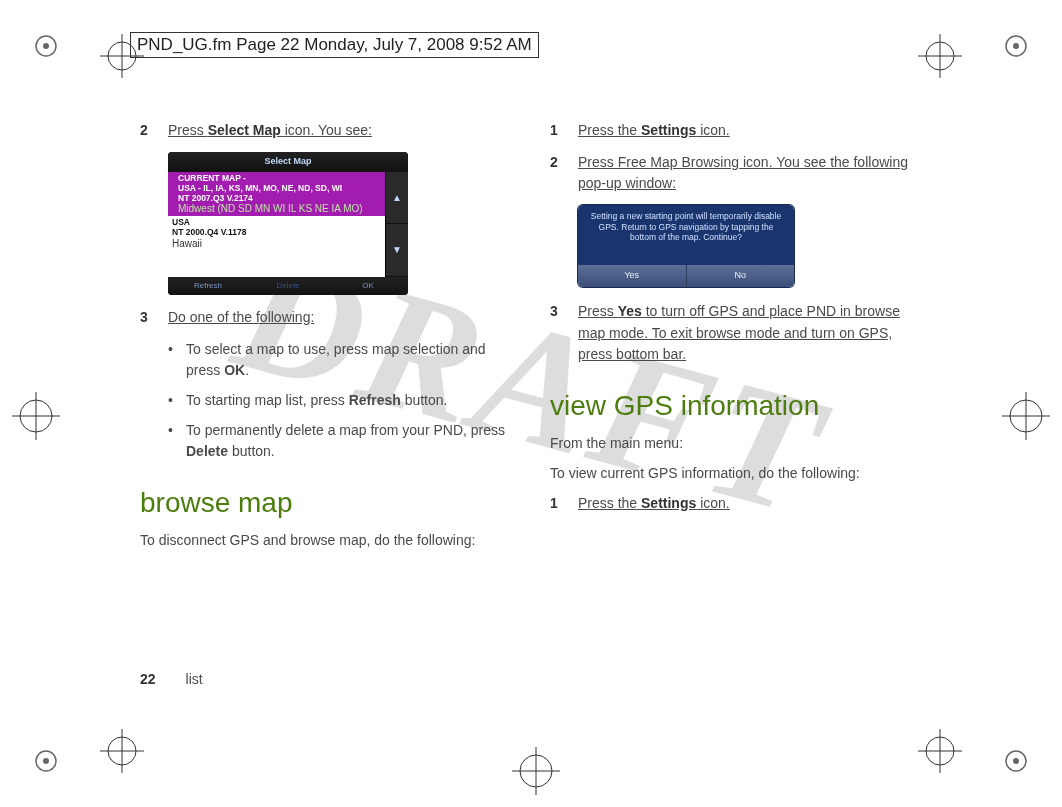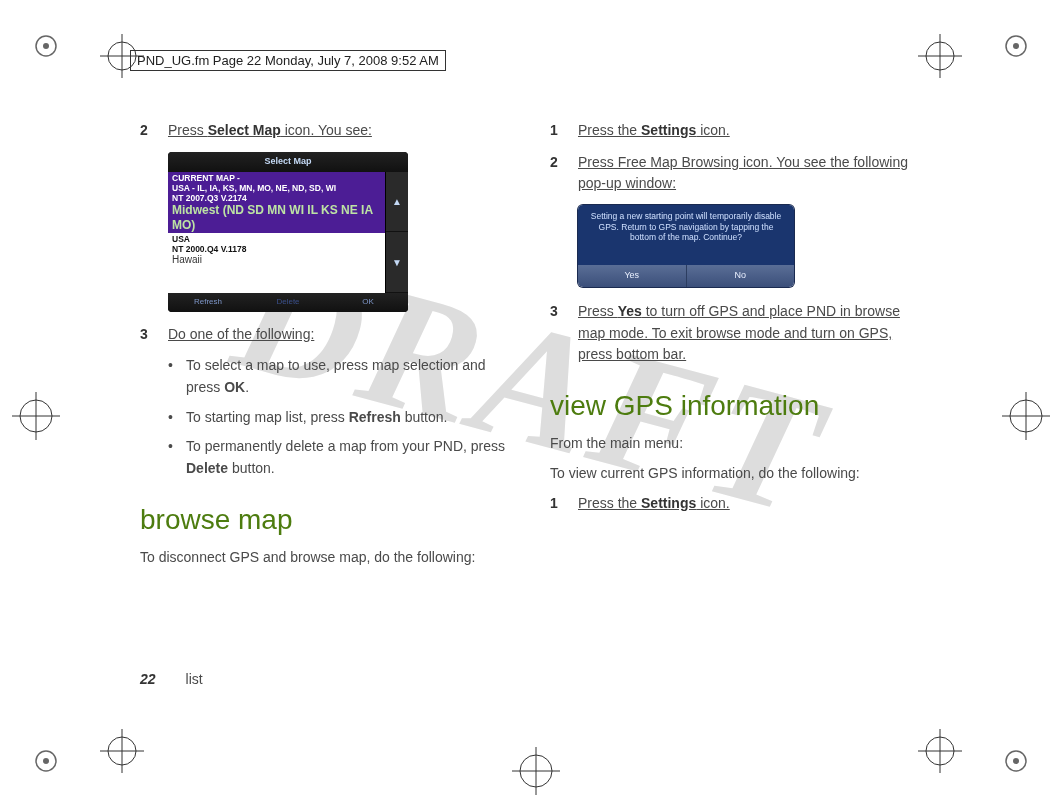--- a/index.html
+++ b/index.html
@@ -56,25 +56,25 @@
     z-index: 2;
   }
   .cc-tl { top: 30px;  left: 96px; }
   .cc-tr { top: 30px;  right: 96px; }
   .cc-bl { bottom: 30px; left: 96px; }
   .cc-br { bottom: 30px; right: 96px; }
   .corner-cross svg { width: 52px; height: 52px; }
 
   .header-box {
     position: absolute;
-    top: 50px;
+    top: 32px;
     left: 130px;
     border: 1px solid #333;
     padding: 2px 6px;
-    font-size: 13px;
+    font-size: 17px;
     color: #222;
     z-index: 3;
   }
 
   .content {
     position: absolute;
     top: 120px;
     left: 140px;
     width: 780px;
     height: 600px;
@@ -105,21 +105,21 @@
   .para { margin-bottom: 8px; }
 
   .footer {
     position: absolute;
     bottom: 120px;
     left: 140px;
     font-size: 14px;
     display:flex;
     align-items:baseline;
   }
-  .footer .pn { font-weight: bold; color:#333; margin-right: 30px; font-style: italic; }
+  .footer .pn { font-weight: bold; color:#333; margin-right: 30px; }
 
   
   .select-map {
     margin: 6px 0 12px 28px;
     width: 240px;
     background: #000;
     border-radius: 4px;
     overflow: hidden;
     font-size: 8.5px;
     color: #fff;
@@ -127,22 +127,22 @@
   .sm-title {
     text-align: center;
     padding: 3px 0;
     font-size: 9px;
     font-weight: bold;
     color: #c4d9f5;
     background: linear-gradient(#222,#111);
   }
   .sm-body { display: flex; }
   .sm-list { flex: 1; background: #fff; color:#000; }
-  .sm-row1 { background: #4c1d95; color:#fff; padding: 1px 4px; font-weight:bold; line-height:1.2; }
-  .sm-row1-sub { font-size: 12px; color:#bde3a4; font-weight:bold; }
+  .sm-row1 { background: #a21caf; color:#fff; padding: 1px 10px; font-weight:bold; line-height:1.2; }
+  .sm-row1-sub { font-size: 10px; color:#bde3a4; font-weight:normal; }
   .sm-row2 { padding: 1px 4px; font-weight:bold; color:#111; line-height:1.2;}
   .sm-row2-sub { font-size:10px; font-weight:normal; color:#333; }
   .sm-arrows {
     width: 22px;
     background: #2a2a2a;
     display:flex;
     flex-direction:column;
     border-left:1px solid #000;
   }
   .sm-arrow { flex:1; display:flex; align-items:center; justify-content:center; color:#c4d9f5; font-size:10px; border-bottom:1px solid #111; }

